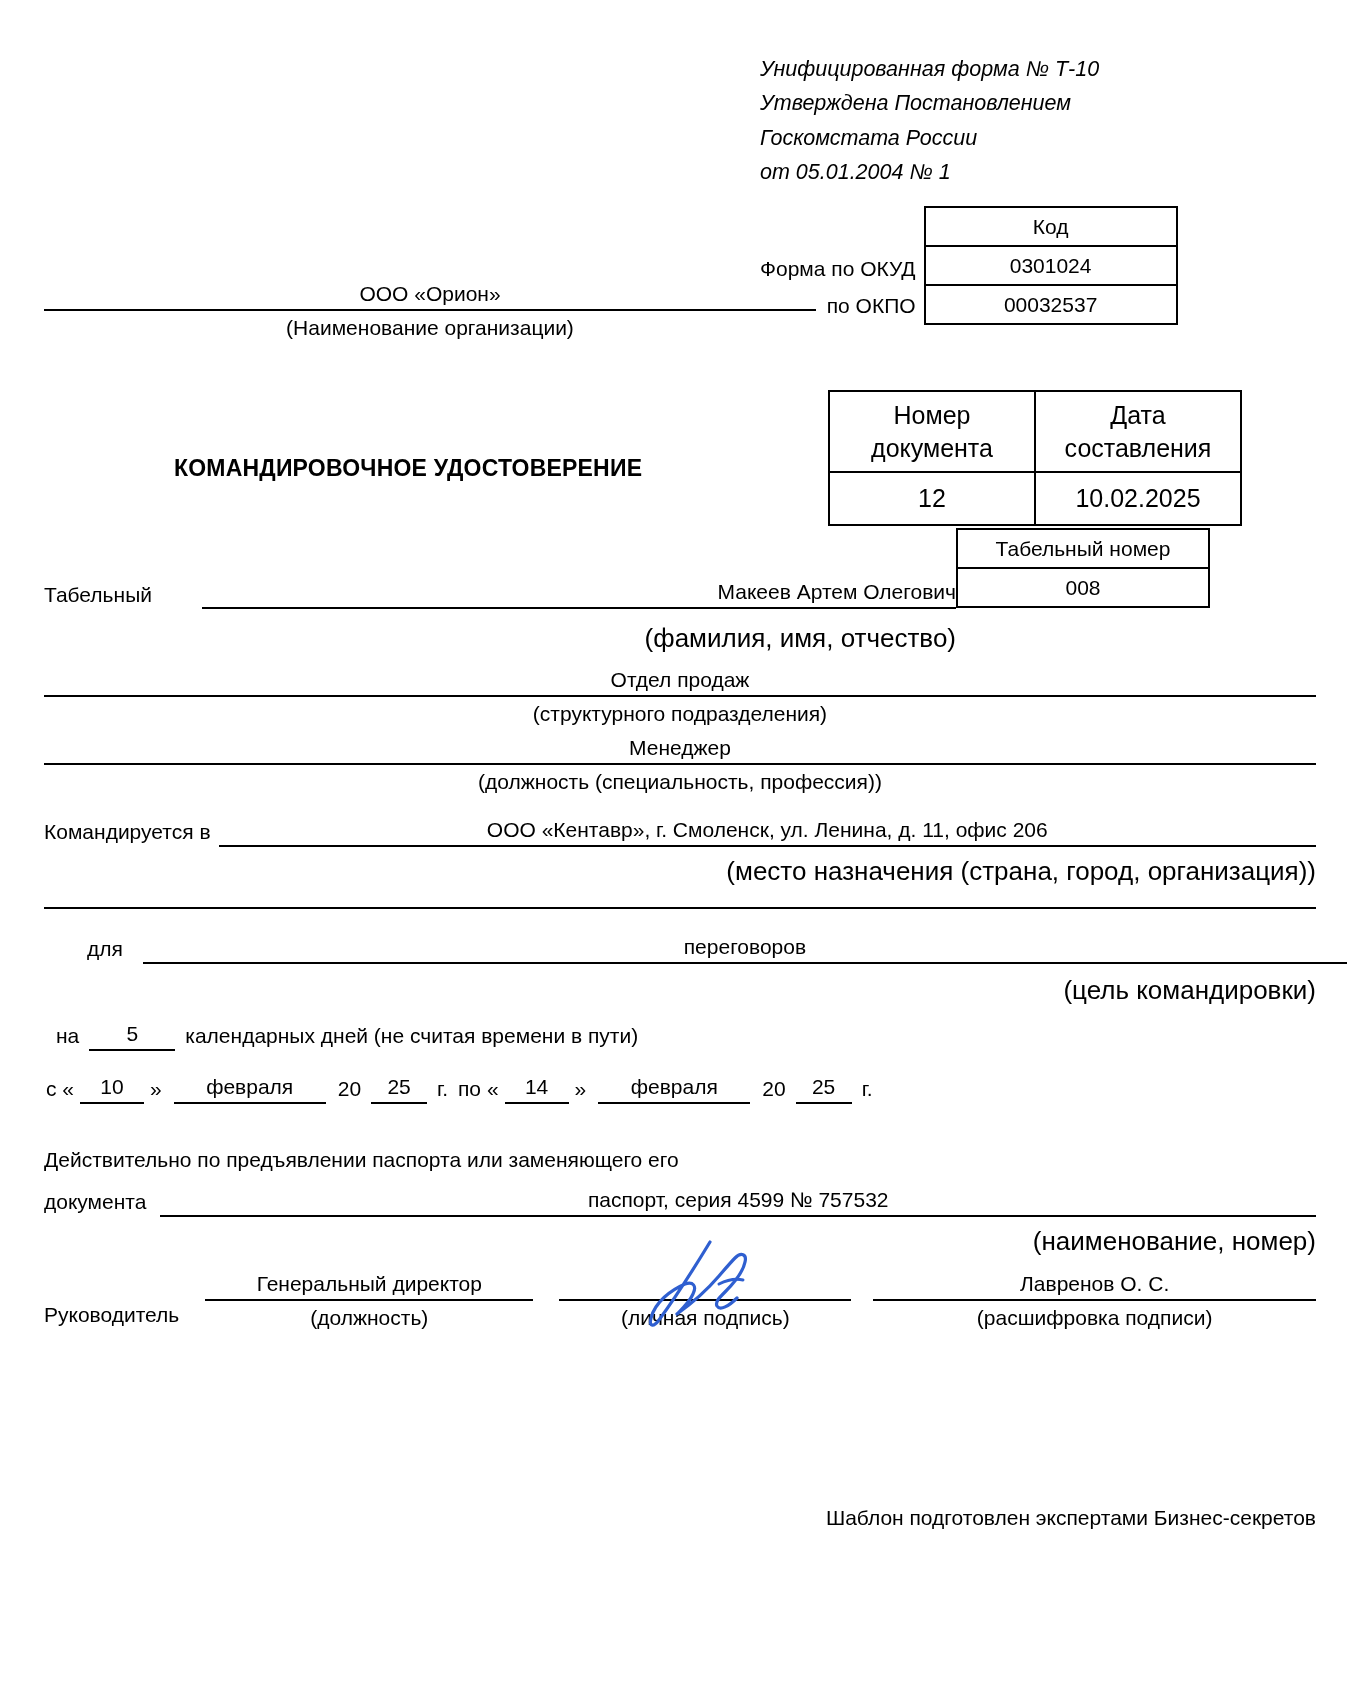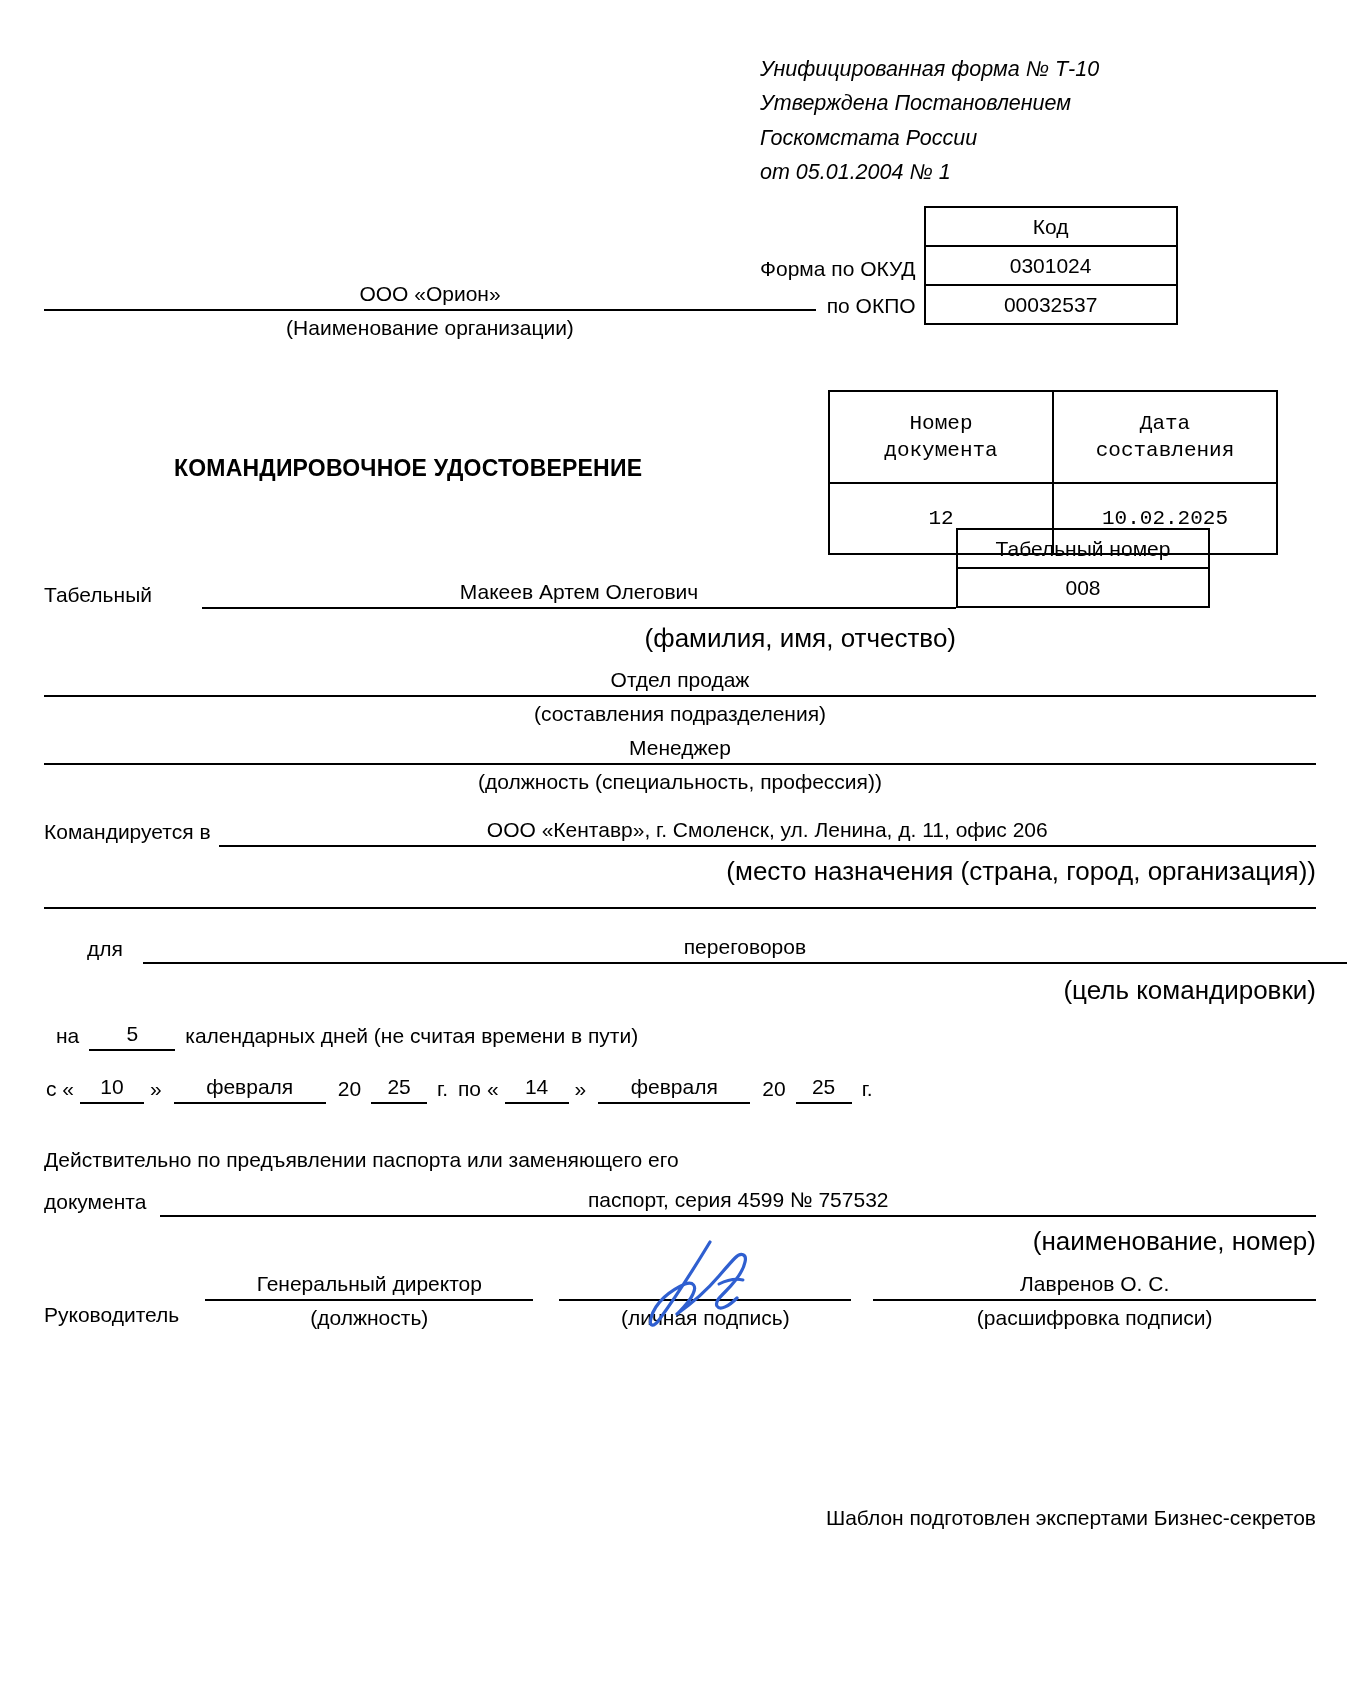--- a/index.html
+++ b/index.html
@@ -94,25 +94,24 @@
 
   
   .docnum-table {
     position: absolute;
     left: 828px;
     top: 390px;
     border-collapse: collapse;
   }
   .docnum-table td {
     border: 2px solid #000;
-    font-size: 21px;
-    text-align: center;
-    padding: 16px;
+    font-size: 25px;
+    text-align: center;
+    padding: 7px;
     width: 190px;
-    font-family: Liberation Mono, monospace;
   }
   .docnum-table td.head {
     height: 58px;
     line-height: 1.3;
     vertical-align: middle;
   }
   .docnum-table td.value { height: 37px; }
 
   
   .doc-title {
@@ -146,21 +145,21 @@
     position: absolute;
     left: 44px;
     top: 580px;
     width: 912px;
     display: flex;
     align-items: flex-end;
   }
   .worker-row .label-left { font-size: 21px; }
   .worker-line { flex: 1 1 auto; margin-left: 44px; }
   .worker-value {
-    text-align: center;
+    text-align: right;
     font-size: 21px;
     padding-bottom: 3px;
   }
 
   .cap-under {
     position: absolute;
     font-size: 26px;
     text-align: right;
   }
 
@@ -365,21 +364,21 @@
     <div class="worker-line">
       <div class="worker-value">Макеев Артем Олегович</div>
       <div style="border-bottom:2px solid #000;"></div>
     </div>
   </div>
   <div class="cap-under" style="left:258px; top:623px; width:698px;">(фамилия, имя, отчество)</div>
 
   <div class="field" style="top:668px;">
     <div class="fv">Отдел продаж</div>
     <div class="fr"></div>
-    <div class="fc">(составления подразделения)</div>
+    <div class="fc">(структурного подразделения)</div>
   </div>
 
   <div class="field" style="top:736px;">
     <div class="fv">Менеджер</div>
     <div class="fr"></div>
     <div class="fc">(должность (специальность, профессия))</div>
   </div>
 
   <div class="inline-field" style="left:44px; top:818px; width:1272px;">
     <div class="ilabel">Командируется в</div>

